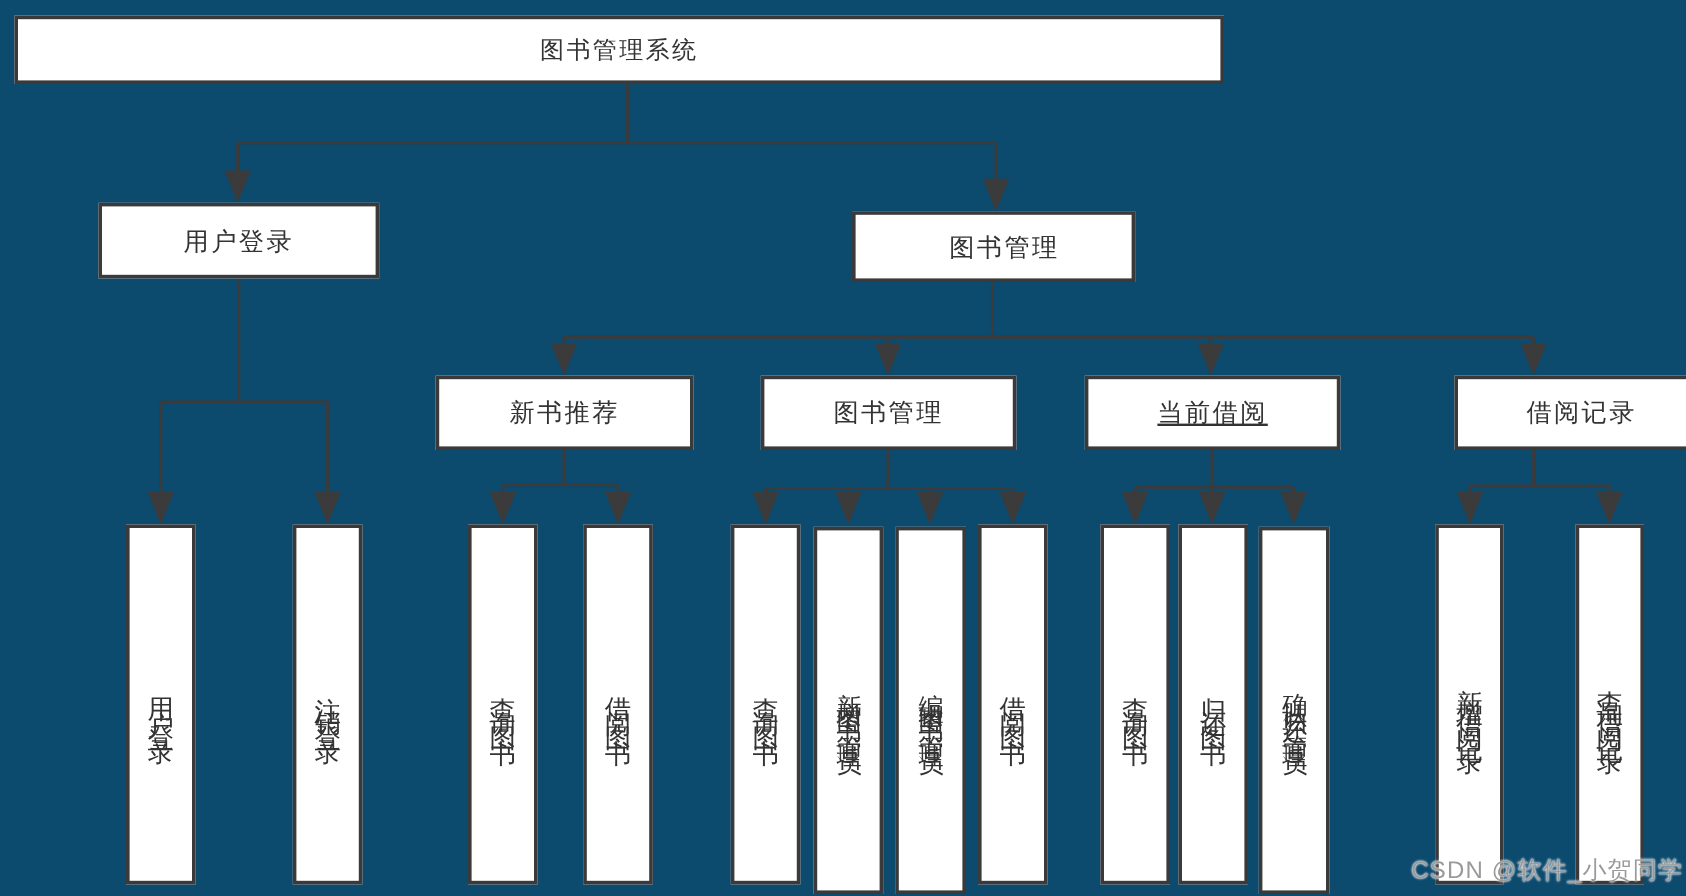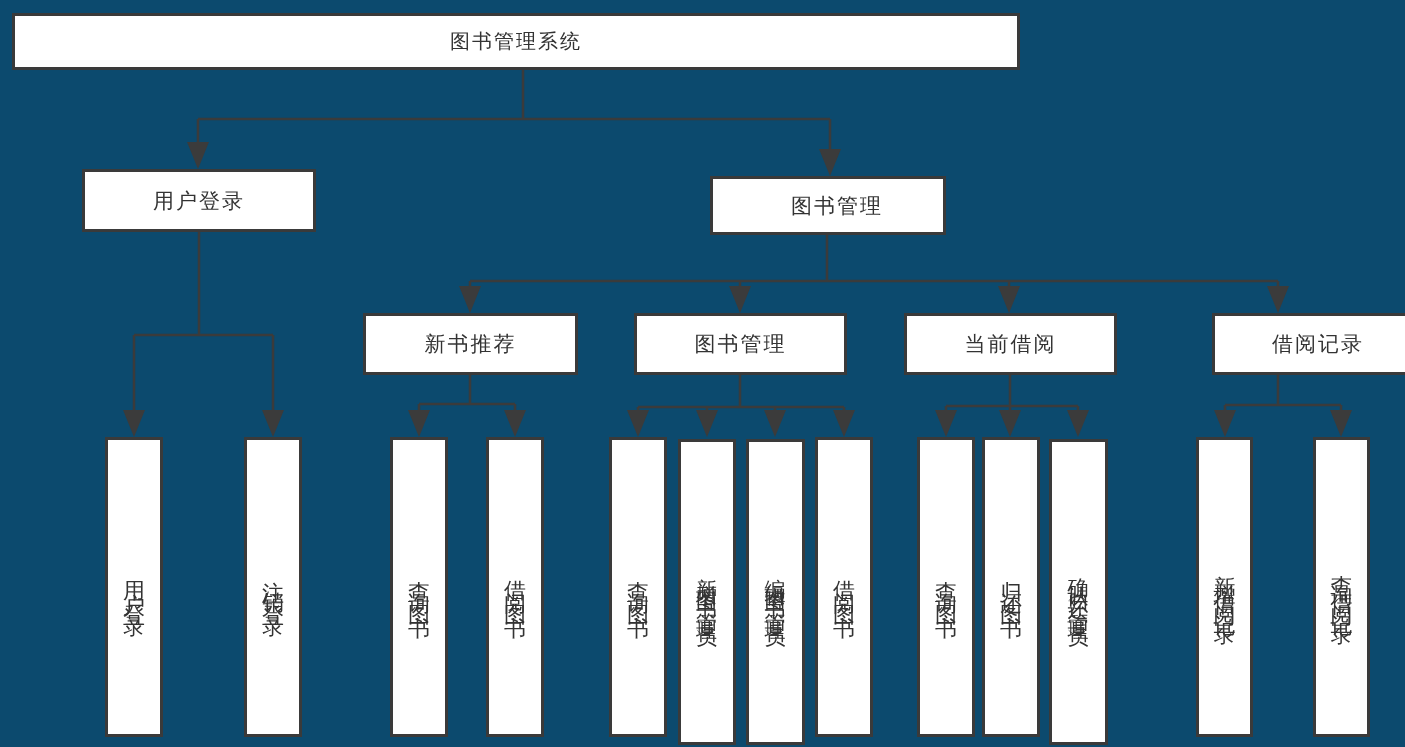--- a/index.html
+++ b/index.html
@@ -71,35 +71,36 @@
     </g>
   </svg>
 
   <div class="box hbox root" style="left:12px;top:13px;width:1008px;height:57px;">图书管理系统</div>
 
   <div class="box hbox" style="left:82px;top:169px;width:234px;height:63px;">用户登录</div>
   <div class="box hbox" style="left:710px;top:176px;width:236px;height:59px;padding-left:18px;">图书管理</div>
 
   <div class="box hbox" style="left:363px;top:313px;width:215px;height:62px;">新书推荐</div>
   <div class="box hbox" style="left:634px;top:313px;width:213px;height:62px;">图书管理</div>
-  <div class="box hbox" style="left:904px;top:313px;width:213px;height:62px;">当前借阅</div>
+  <div class="box hbox" style="left:904px;top:313px;width:213px;height:62px;text-decoration:underline;">当前借阅</div>
   <div class="box hbox" style="left:1172px;top:313px;width:212px;height:62px;margin-left:40px;">借阅记录</div>
 
   <div class="box leaf" style="left:105px;top:437px;width:58px;height:300px;">用户登录</div>
   <div class="box leaf" style="left:244px;top:437px;width:58px;height:300px;">注销登录</div>
 
   <div class="box leaf" style="left:390px;top:437px;width:58px;height:300px;">查询图书</div>
   <div class="box leaf" style="left:486px;top:437px;width:58px;height:300px;">借阅图书</div>
 
   <div class="box leaf" style="left:609px;top:437px;width:58px;height:300px;">查询图书</div>
   <div class="box leaf dense" style="left:678px;top:439px;width:58px;height:306px;">新增图书（管理员）</div>
   <div class="box leaf dense" style="left:746px;top:439px;width:59px;height:306px;">编辑图书（管理员）</div>
   <div class="box leaf" style="left:815px;top:437px;width:58px;height:300px;">借阅图书</div>
 
   <div class="box leaf" style="left:917px;top:437px;width:58px;height:300px;">查询图书</div>
   <div class="box leaf" style="left:982px;top:437px;width:58px;height:300px;">归还图书</div>
   <div class="box leaf dense" style="left:1049px;top:439px;width:59px;height:306px;">确认归还（管理员）</div>
 
   <div class="box leaf six" style="left:1196px;top:437px;width:57px;height:300px;">新增借阅记录</div>
   <div class="box leaf six" style="left:1313px;top:437px;width:57px;height:300px;">查询借阅记录</div>
 
+  <div id="watermark">CSDN @软件_小贺同学</div>
 
 </div>
 
 </body></html>

